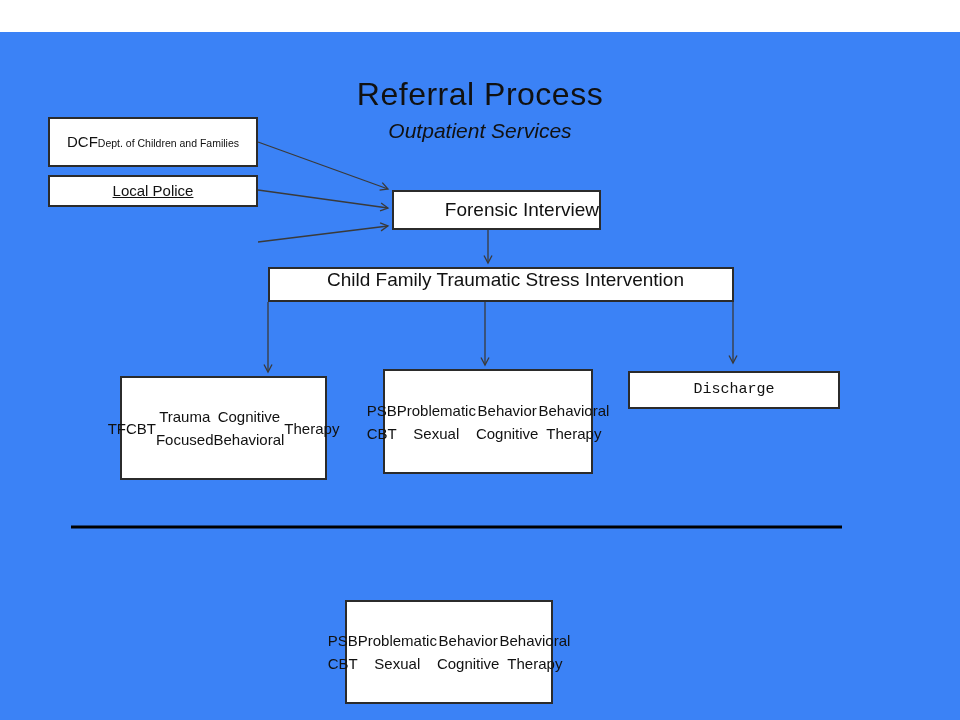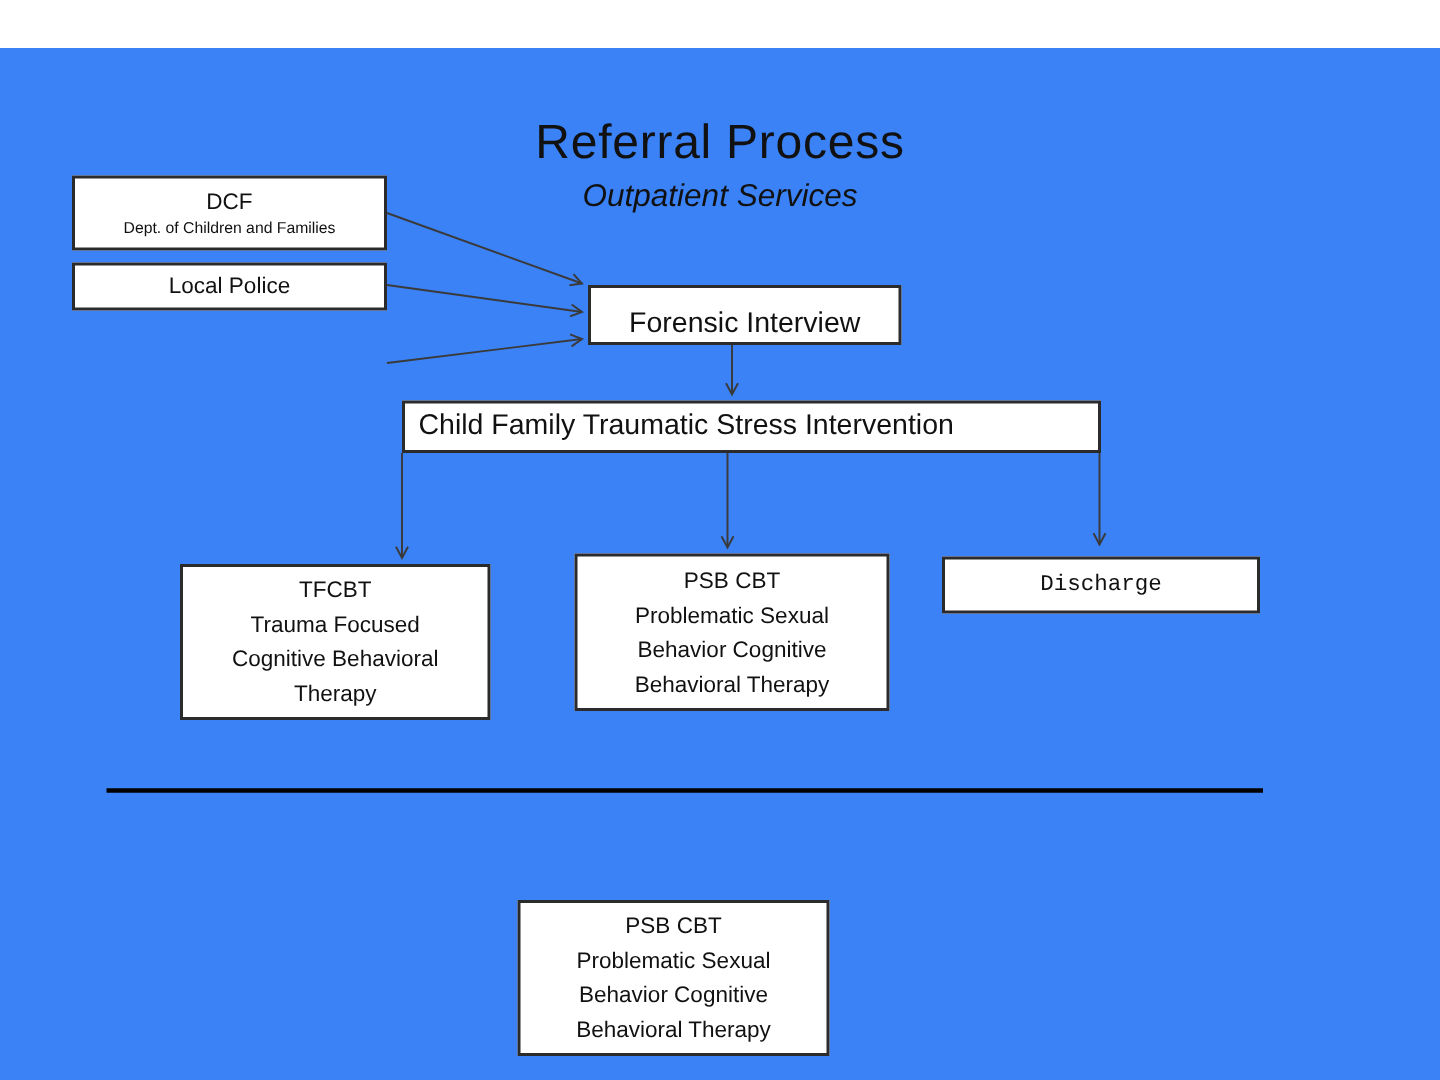--- a/index.html
+++ b/index.html
@@ -22,21 +22,21 @@
     top: 0;
     left: 0;
     pointer-events: none;
   }
   .box {
     position: absolute;
     box-sizing: border-box;
     border: 2px solid #2b2b2b;
     background: #ffffff;
     display: flex;
-    flex-direction: column;
+    flex-direction: row;
     align-items: center;
     justify-content: center;
     text-align: center;
     line-height: 1.2;
   }
   .page-title {
     position: absolute;
     top: 44px;
     left: 0;
     right: 0;
@@ -49,21 +49,21 @@
     top: 87px;
     left: 0;
     right: 0;
     text-align: center;
     font-size: 21px;
     font-style: italic;
   }
   .box-dcf            { left: 48px;  top: 85px;  width: 210px; height: 50px; }
   .box-dcf .big       { font-size: 15px; }
   .box-dcf .small     { font-size: 10.5px; margin-top: 2px; }
-  .box-local-police   { left: 48px;  top: 143px; width: 210px; height: 32px; font-size: 15px; }
+  .box-local-police   { left: 48px;  top: 143px; width: 210px; height: 32px; font-size: 15px; text-decoration: underline; }
   .box-district-attorney { left: 39px; top: 193px; width: 219px; height: 30px; font-size: 15px; }
   .box-forensic       { left: 392px; top: 158px; width: 209px; height: 40px; font-size: 19px; justify-content: flex-end; }
   .box-cftsi          { left: 268px; top: 235px; width: 466px; height: 35px; font-size: 19px;
                         align-items: flex-start; justify-content: center; padding-left: 9px; text-align: center; }
   .box-tfcbt          { left: 120px; top: 344px; width: 207px; height: 104px; font-size: 15px; }
   .box-psb            { left: 383px; top: 337px; width: 210px; height: 105px; font-size: 15px; }
   .box-discharge      { left: 628px; top: 339px; width: 212px; height: 38px; font-size: 15px; font-family: Liberation Mono, monospace; }
   .box-open-psb       { left: 345px; top: 568px; width: 208px; height: 104px; font-size: 15px; }
   .multiline div { line-height: 23px; }
   .section-title {

